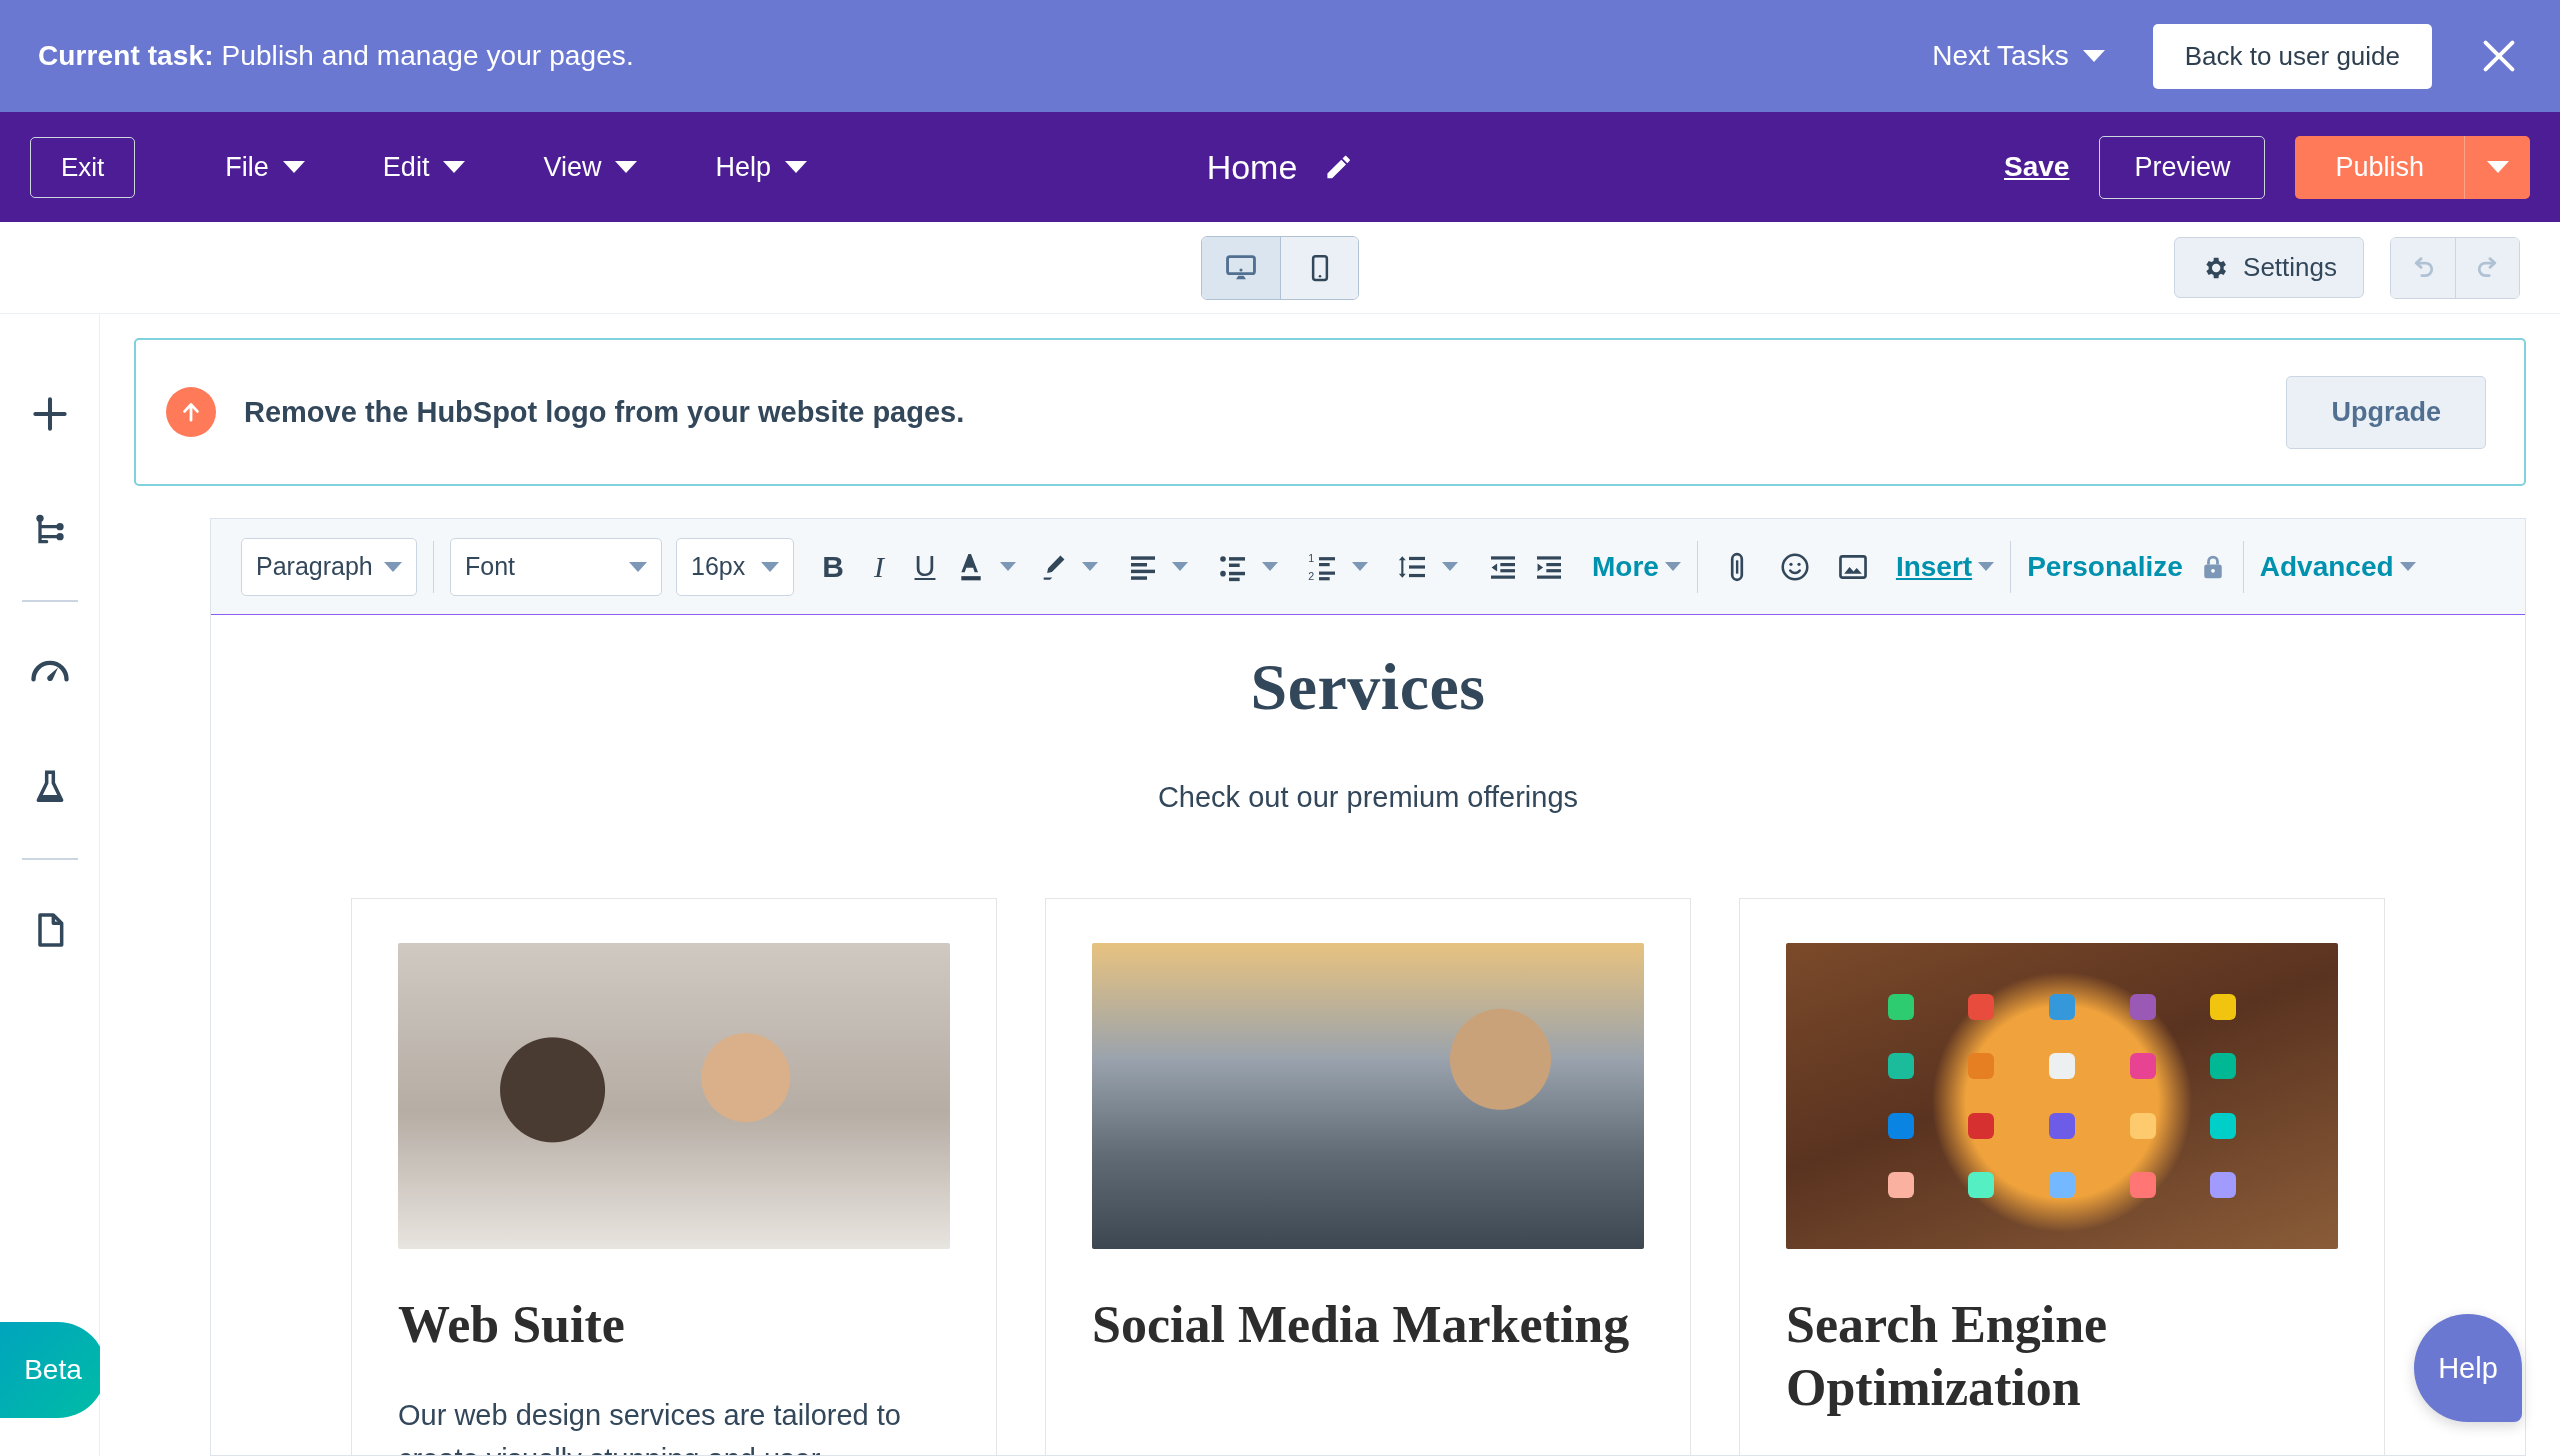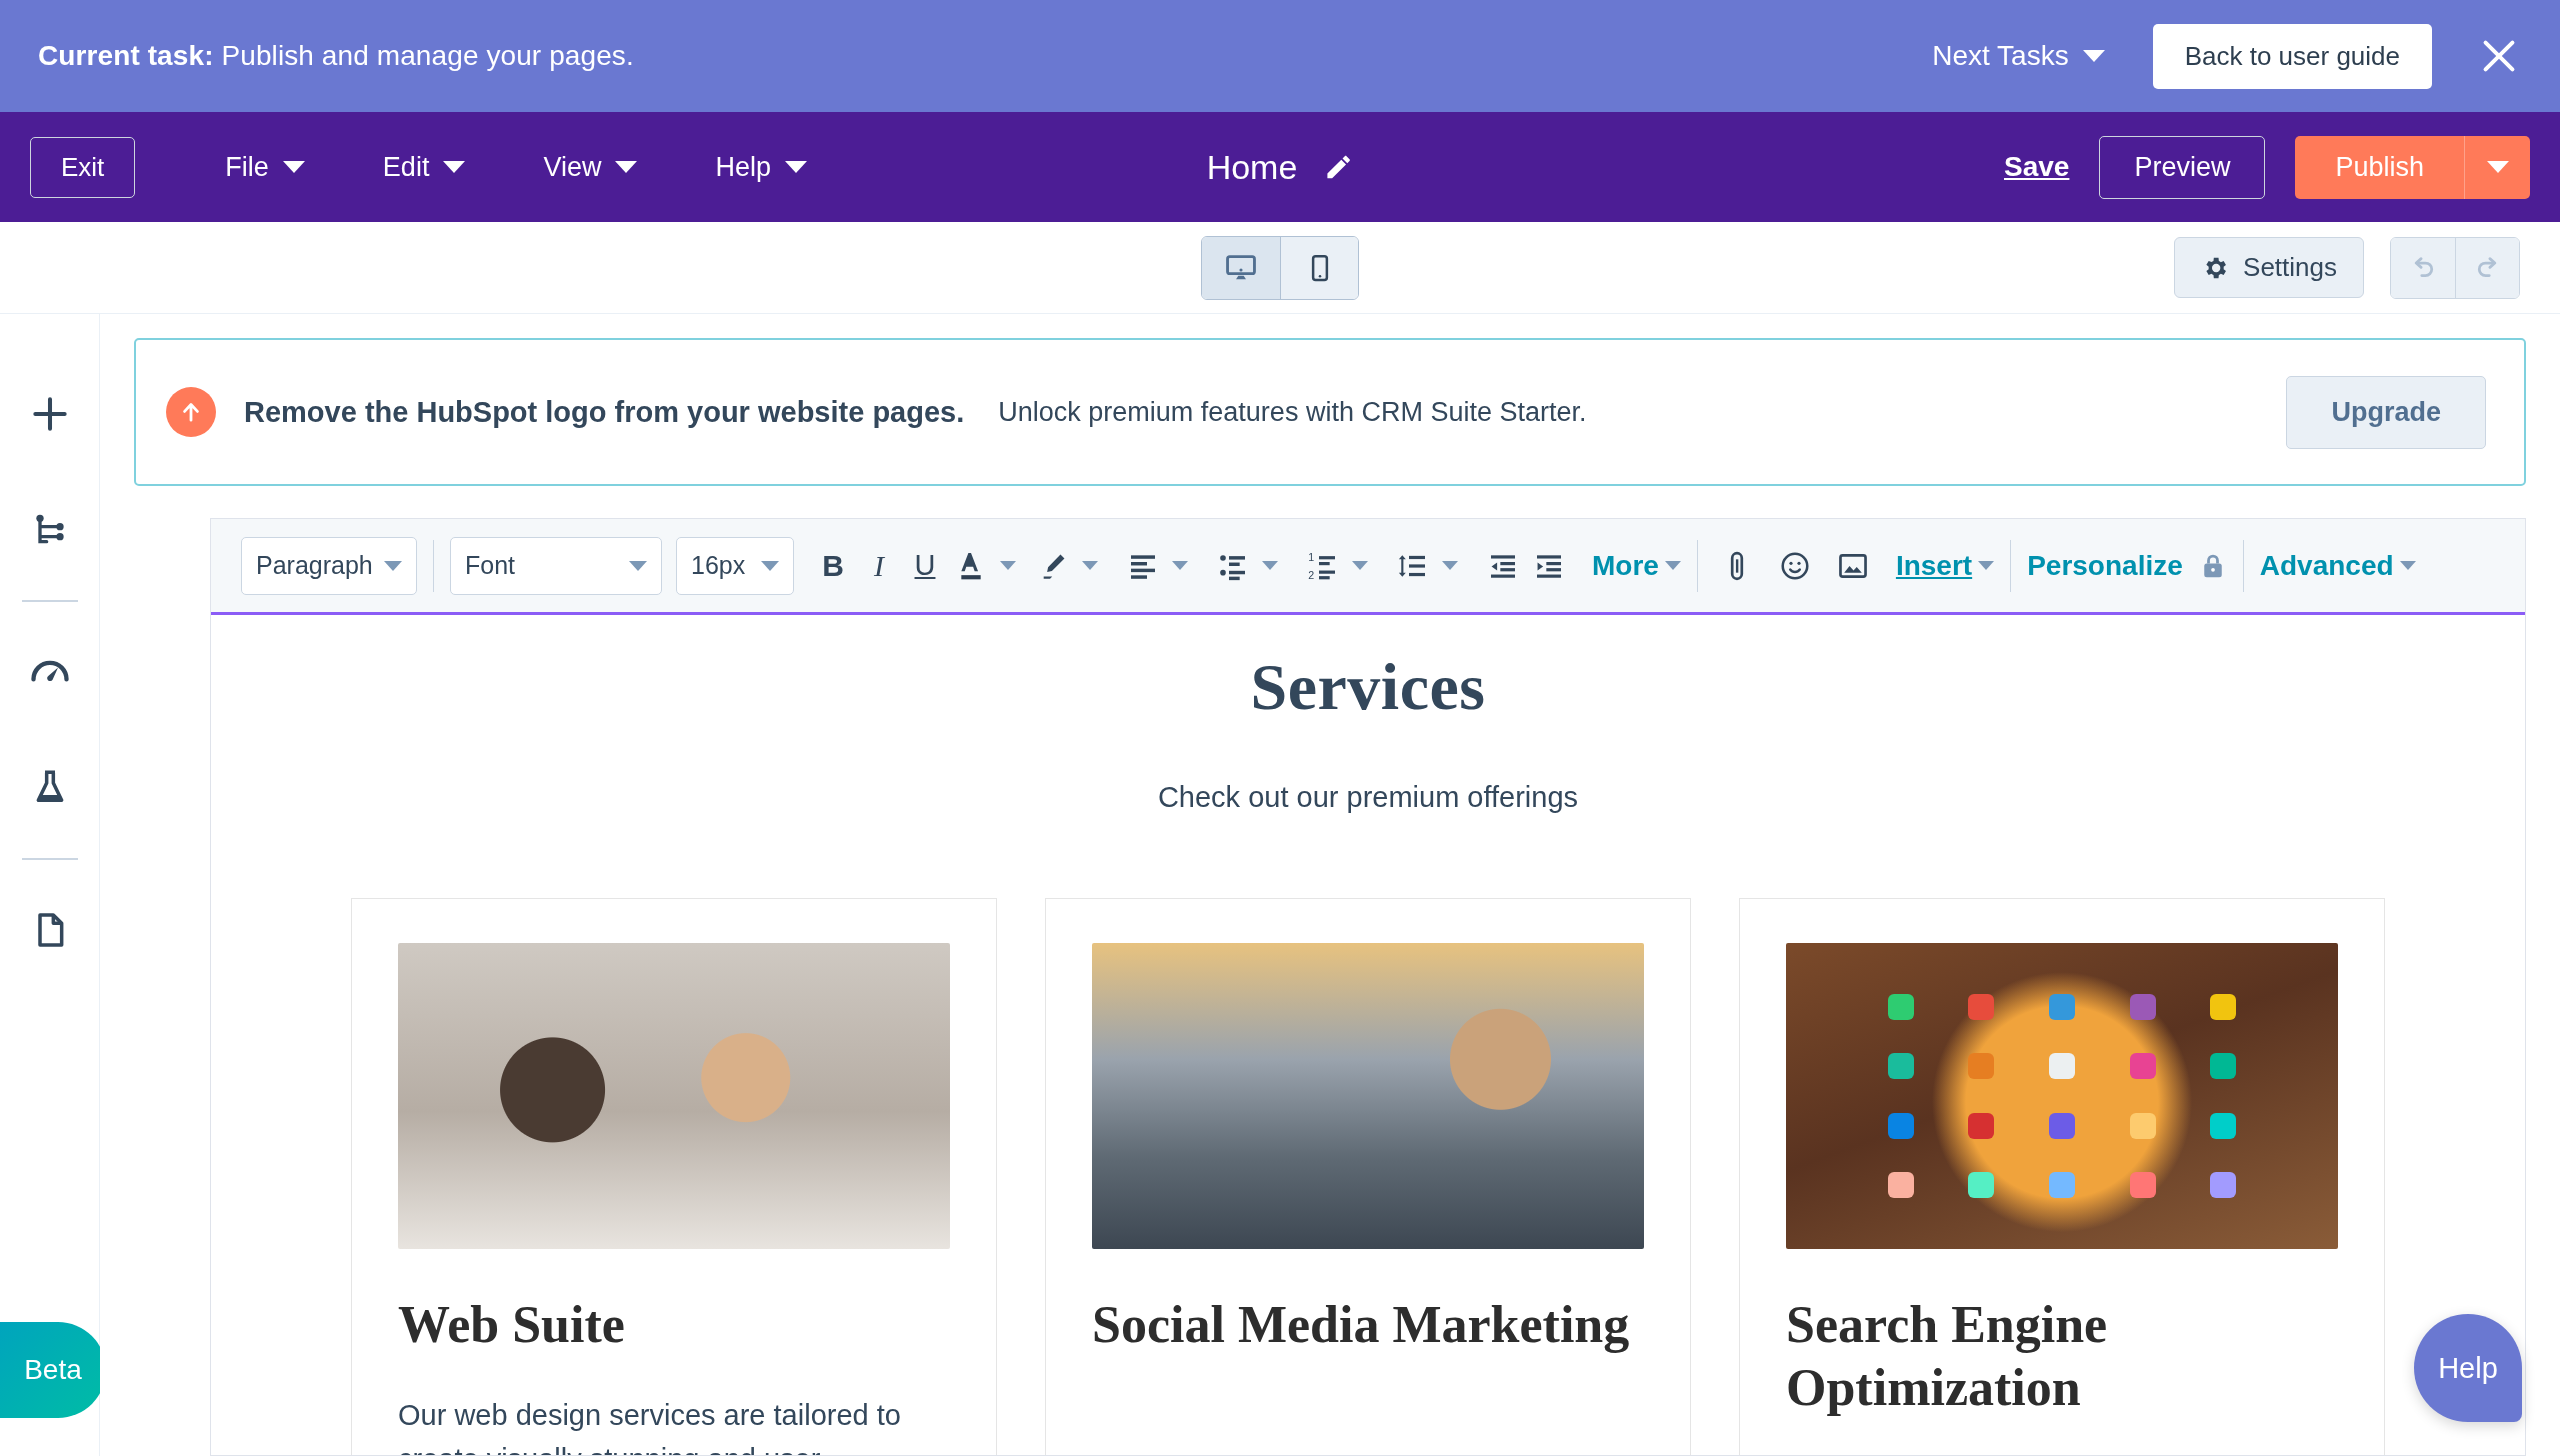--- a/index.html
+++ b/index.html
@@ -172,21 +172,21 @@
 
   
   .editor-frame {
     margin: 32px 34px 0 110px;
     border: 1px solid #dfe3eb;
     flex: 1;
     display: flex; flex-direction: column;
     overflow: hidden; background: #fff;
   }
   .rte-toolbar {
-    height: 96px; background: #f5f8fa; border-bottom: 3px solid #8b5cf6;
+    height: 96px; background: #f5f8fa; border-bottom: 1px solid #8b5cf6;
     display: flex; align-items: center; padding: 0 18px; gap: 0;
   }
   .sel {
     display: flex; align-items: center; justify-content: space-between;
     background: #fff; border: 1px solid #cbd6e2; border-radius: 5px;
     height: 58px; padding: 0 14px; font-size: 25px; color: #33475b;
     cursor: pointer;
   }
   .sel-paragraph { width: 176px; margin-left: 12px; }
   .sel-font { width: 212px; }
@@ -412,21 +412,20 @@
 
   <div class="content-col">
 
     <div class="upgrade-banner">
       <div class="up-arrow-badge">
         <svg width="28" height="28" viewBox="0 0 24 24">
           <path d="M12 19V6M6.5 11.5L12 5.6l5.5 5.9" fill="none" stroke="#fff" stroke-width="2.4" stroke-linecap="round" stroke-linejoin="round"></path>
         </svg>
       </div>
       <div class="up-title">Remove the HubSpot logo from your website pages.</div>
-      <div class="up-sub">Unlock premium features with CRM Suite Starter.</div>
       <button class="btn-upgrade">Upgrade</button>
     </div>
 
     <div class="editor-frame">
 
       <div class="rte-toolbar">
         <div class="sel sel-paragraph">
           <span>Paragraph</span>
           <span class="caret-d"></span>
         </div>

